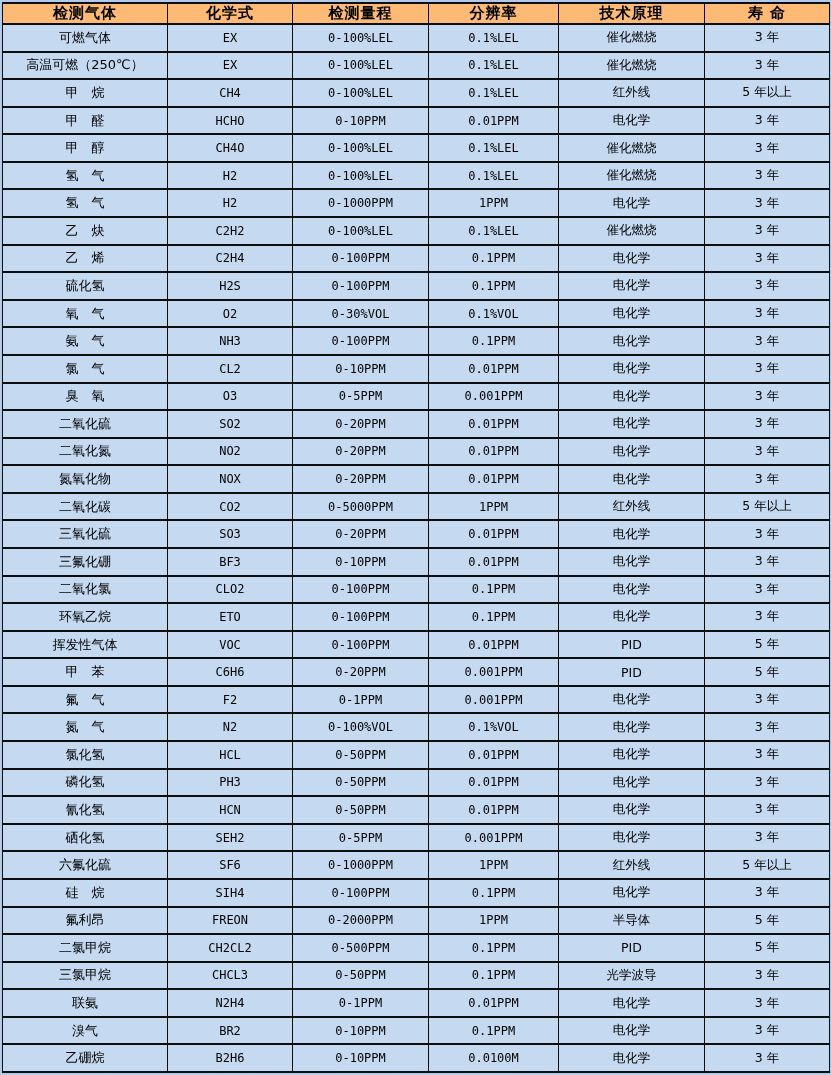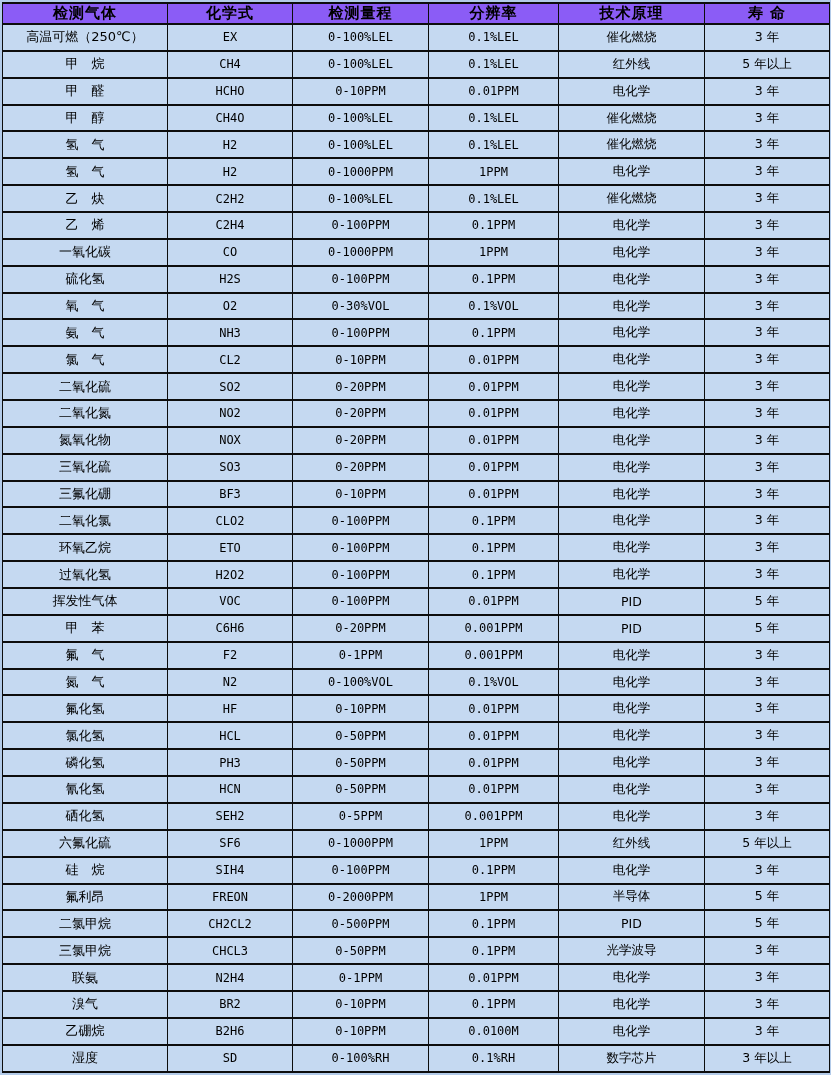--- a/index.html
+++ b/index.html
@@ -28,21 +28,21 @@
     border-top: 2px solid #0d0d0d;
     border-bottom: 2px solid #0d0d0d;
     padding: 0 2px;
     text-align: center;
     vertical-align: middle;
     white-space: nowrap;
     overflow: hidden;
     color: #000000;
   }
   .gas-table th {
-    background: #8b5cf6;
+    background: #fdba74;
     font-size: 15px;
     font-weight: bold;
     letter-spacing: 1px;
   }
   .gas-table td {
     background: #C5D9F1;
     font-size: 12.5px;
   }
   .gas-table td.col-gas {
     font-size: 13px;
@@ -79,20 +79,28 @@
           <th>检测气体</th>
           <th>化学式</th>
           <th>检测量程</th>
           <th>分辨率</th>
           <th>技术原理</th>
           <th>寿 命</th>
         </tr>
     </thead>
     <tbody>
         <tr>
+          <td class="col-gas">可燃气体</td>
+          <td class="col-formula">EX</td>
+          <td class="col-range">0-100%LEL</td>
+          <td class="col-resolution">0.1%LEL</td>
+          <td class="col-principle">催化燃烧</td>
+          <td class="col-lifespan">3 年</td>
+        </tr>
+        <tr>
           <td class="col-gas">高温可燃（250℃）</td>
           <td class="col-formula">EX</td>
           <td class="col-range">0-100%LEL</td>
           <td class="col-resolution">0.1%LEL</td>
           <td class="col-principle">催化燃烧</td>
           <td class="col-lifespan">3 年</td>
         </tr>
         <tr>
           <td class="col-gas">甲　烷</td>
           <td class="col-formula">CH4</td>
@@ -143,28 +151,20 @@
         </tr>
         <tr>
           <td class="col-gas">乙　烯</td>
           <td class="col-formula">C2H4</td>
           <td class="col-range">0-100PPM</td>
           <td class="col-resolution">0.1PPM</td>
           <td class="col-principle">电化学</td>
           <td class="col-lifespan">3 年</td>
         </tr>
         <tr>
-          <td class="col-gas">一氧化碳</td>
-          <td class="col-formula">CO</td>
-          <td class="col-range">0-1000PPM</td>
-          <td class="col-resolution">1PPM</td>
-          <td class="col-principle">电化学</td>
-          <td class="col-lifespan">3 年</td>
-        </tr>
-        <tr>
           <td class="col-gas">硫化氢</td>
           <td class="col-formula">H2S</td>
           <td class="col-range">0-100PPM</td>
           <td class="col-resolution">0.1PPM</td>
           <td class="col-principle">电化学</td>
           <td class="col-lifespan">3 年</td>
         </tr>
         <tr>
           <td class="col-gas">氧　气</td>
           <td class="col-formula">O2</td>
@@ -183,20 +183,28 @@
         </tr>
         <tr>
           <td class="col-gas">氯　气</td>
           <td class="col-formula">CL2</td>
           <td class="col-range">0-10PPM</td>
           <td class="col-resolution">0.01PPM</td>
           <td class="col-principle">电化学</td>
           <td class="col-lifespan">3 年</td>
         </tr>
         <tr>
+          <td class="col-gas">臭　氧</td>
+          <td class="col-formula">O3</td>
+          <td class="col-range">0-5PPM</td>
+          <td class="col-resolution">0.001PPM</td>
+          <td class="col-principle">电化学</td>
+          <td class="col-lifespan">3 年</td>
+        </tr>
+        <tr>
           <td class="col-gas">二氧化硫</td>
           <td class="col-formula">SO2</td>
           <td class="col-range">0-20PPM</td>
           <td class="col-resolution">0.01PPM</td>
           <td class="col-principle">电化学</td>
           <td class="col-lifespan">3 年</td>
         </tr>
         <tr>
           <td class="col-gas">二氧化氮</td>
           <td class="col-formula">NO2</td>
@@ -207,20 +215,28 @@
         </tr>
         <tr>
           <td class="col-gas">氮氧化物</td>
           <td class="col-formula">NOX</td>
           <td class="col-range">0-20PPM</td>
           <td class="col-resolution">0.01PPM</td>
           <td class="col-principle">电化学</td>
           <td class="col-lifespan">3 年</td>
         </tr>
         <tr>
+          <td class="col-gas">二氧化碳</td>
+          <td class="col-formula">CO2</td>
+          <td class="col-range">0-5000PPM</td>
+          <td class="col-resolution">1PPM</td>
+          <td class="col-principle">红外线</td>
+          <td class="col-lifespan">5 年以上</td>
+        </tr>
+        <tr>
           <td class="col-gas">三氧化硫</td>
           <td class="col-formula">SO3</td>
           <td class="col-range">0-20PPM</td>
           <td class="col-resolution">0.01PPM</td>
           <td class="col-principle">电化学</td>
           <td class="col-lifespan">3 年</td>
         </tr>
         <tr>
           <td class="col-gas">三氟化硼</td>
           <td class="col-formula">BF3</td>
@@ -233,28 +249,20 @@
           <td class="col-gas">二氧化氯</td>
           <td class="col-formula">CLO2</td>
           <td class="col-range">0-100PPM</td>
           <td class="col-resolution">0.1PPM</td>
           <td class="col-principle">电化学</td>
           <td class="col-lifespan">3 年</td>
         </tr>
         <tr>
           <td class="col-gas">环氧乙烷</td>
           <td class="col-formula">ETO</td>
-          <td class="col-range">0-100PPM</td>
-          <td class="col-resolution">0.1PPM</td>
-          <td class="col-principle">电化学</td>
-          <td class="col-lifespan">3 年</td>
-        </tr>
-        <tr>
-          <td class="col-gas">过氧化氢</td>
-          <td class="col-formula">H2O2</td>
           <td class="col-range">0-100PPM</td>
           <td class="col-resolution">0.1PPM</td>
           <td class="col-principle">电化学</td>
           <td class="col-lifespan">3 年</td>
         </tr>
         <tr>
           <td class="col-gas">挥发性气体</td>
           <td class="col-formula">VOC</td>
           <td class="col-range">0-100PPM</td>
           <td class="col-resolution">0.01PPM</td>
@@ -275,28 +283,20 @@
           <td class="col-range">0-1PPM</td>
           <td class="col-resolution">0.001PPM</td>
           <td class="col-principle">电化学</td>
           <td class="col-lifespan">3 年</td>
         </tr>
         <tr>
           <td class="col-gas">氮　气</td>
           <td class="col-formula">N2</td>
           <td class="col-range">0-100%VOL</td>
           <td class="col-resolution">0.1%VOL</td>
-          <td class="col-principle">电化学</td>
-          <td class="col-lifespan">3 年</td>
-        </tr>
-        <tr>
-          <td class="col-gas">氟化氢</td>
-          <td class="col-formula">HF</td>
-          <td class="col-range">0-10PPM</td>
-          <td class="col-resolution">0.01PPM</td>
           <td class="col-principle">电化学</td>
           <td class="col-lifespan">3 年</td>
         </tr>
         <tr>
           <td class="col-gas">氯化氢</td>
           <td class="col-formula">HCL</td>
           <td class="col-range">0-50PPM</td>
           <td class="col-resolution">0.01PPM</td>
           <td class="col-principle">电化学</td>
           <td class="col-lifespan">3 年</td>
@@ -382,23 +382,15 @@
           <td class="col-lifespan">3 年</td>
         </tr>
         <tr>
           <td class="col-gas">乙硼烷</td>
           <td class="col-formula">B2H6</td>
           <td class="col-range">0-10PPM</td>
           <td class="col-resolution">0.0100M</td>
           <td class="col-principle">电化学</td>
           <td class="col-lifespan">3 年</td>
         </tr>
-        <tr>
-          <td class="col-gas">湿度</td>
-          <td class="col-formula">SD</td>
-          <td class="col-range">0-100%RH</td>
-          <td class="col-resolution">0.1%RH</td>
-          <td class="col-principle">数字芯片</td>
-          <td class="col-lifespan">3 年以上</td>
-        </tr>
       </tbody>
   </table>
 </div>
 
 </body></html>

